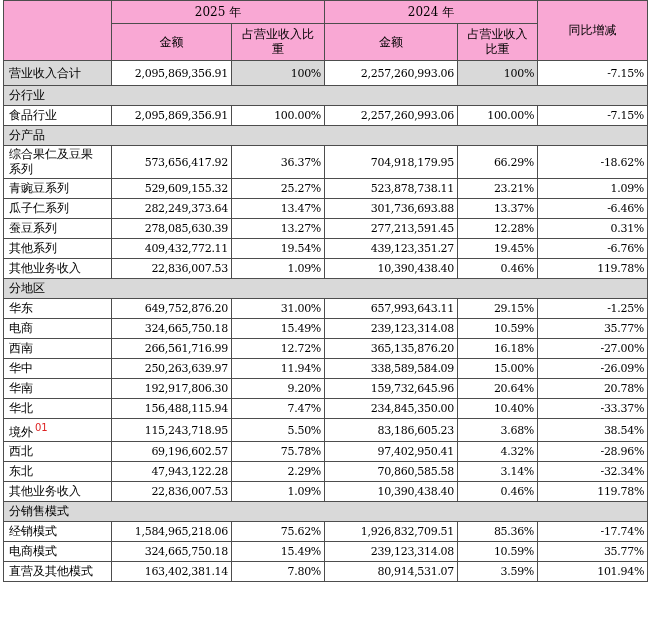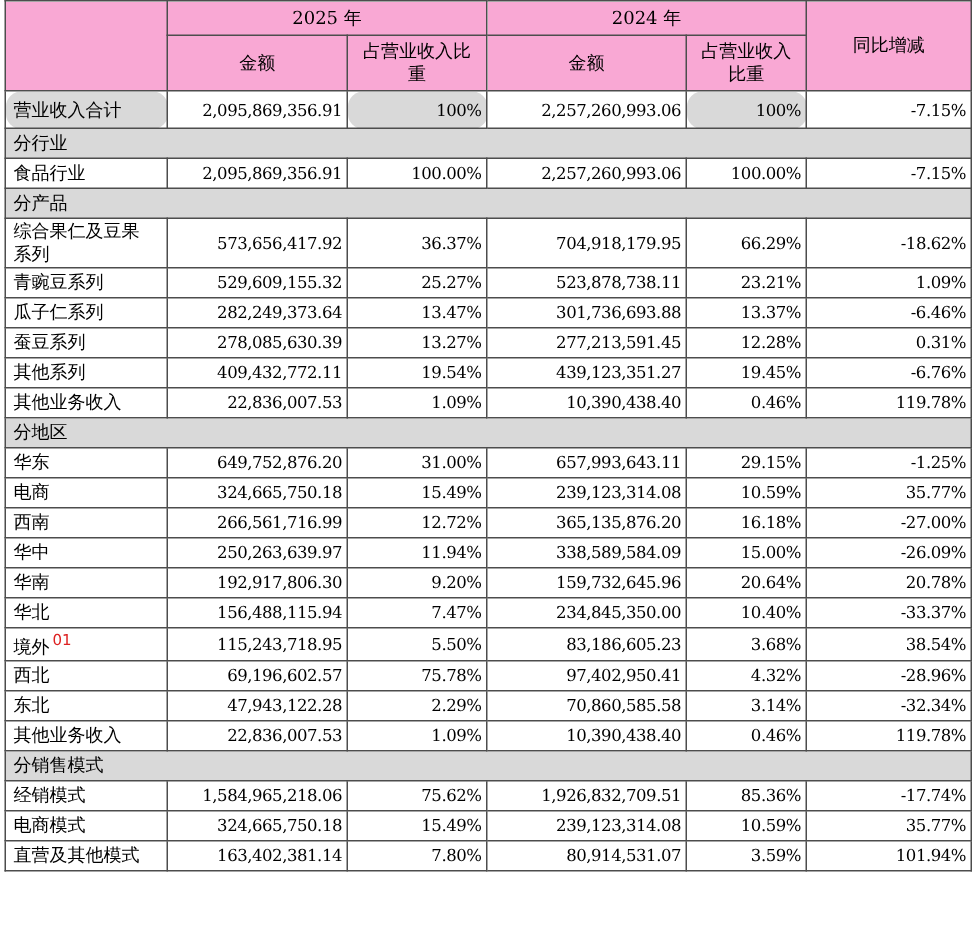--- a/index.html
+++ b/index.html
@@ -31,21 +31,21 @@
     white-space:pre-line;font-size:12px;
   }
   td.amount,td.pct,td.yoy{
     text-align:right;font-size:11px;letter-spacing:-0.3px;
     padding:1px 3px 1px 2px;height:17px;line-height:15px;
   }
   td.section{
     background:#d9d9d9;text-align:left;padding:1px 2px 1px 5px;height:17px;
     line-height:15px;font-size:12px;
   }
-  tr.total td{height:22px;border-radius:10px;}
+  tr.total td{height:22px;}
   tr.total td.gray{background:#d9d9d9;}
   sup.ref{
     color:#dd2222;font-size:10px;letter-spacing:0;margin-left:2px;
     font-family:"DejaVu Sans","Liberation Sans",sans-serif;
   }
 </style>
 </head>
 <body>
 
 <div class="page">

